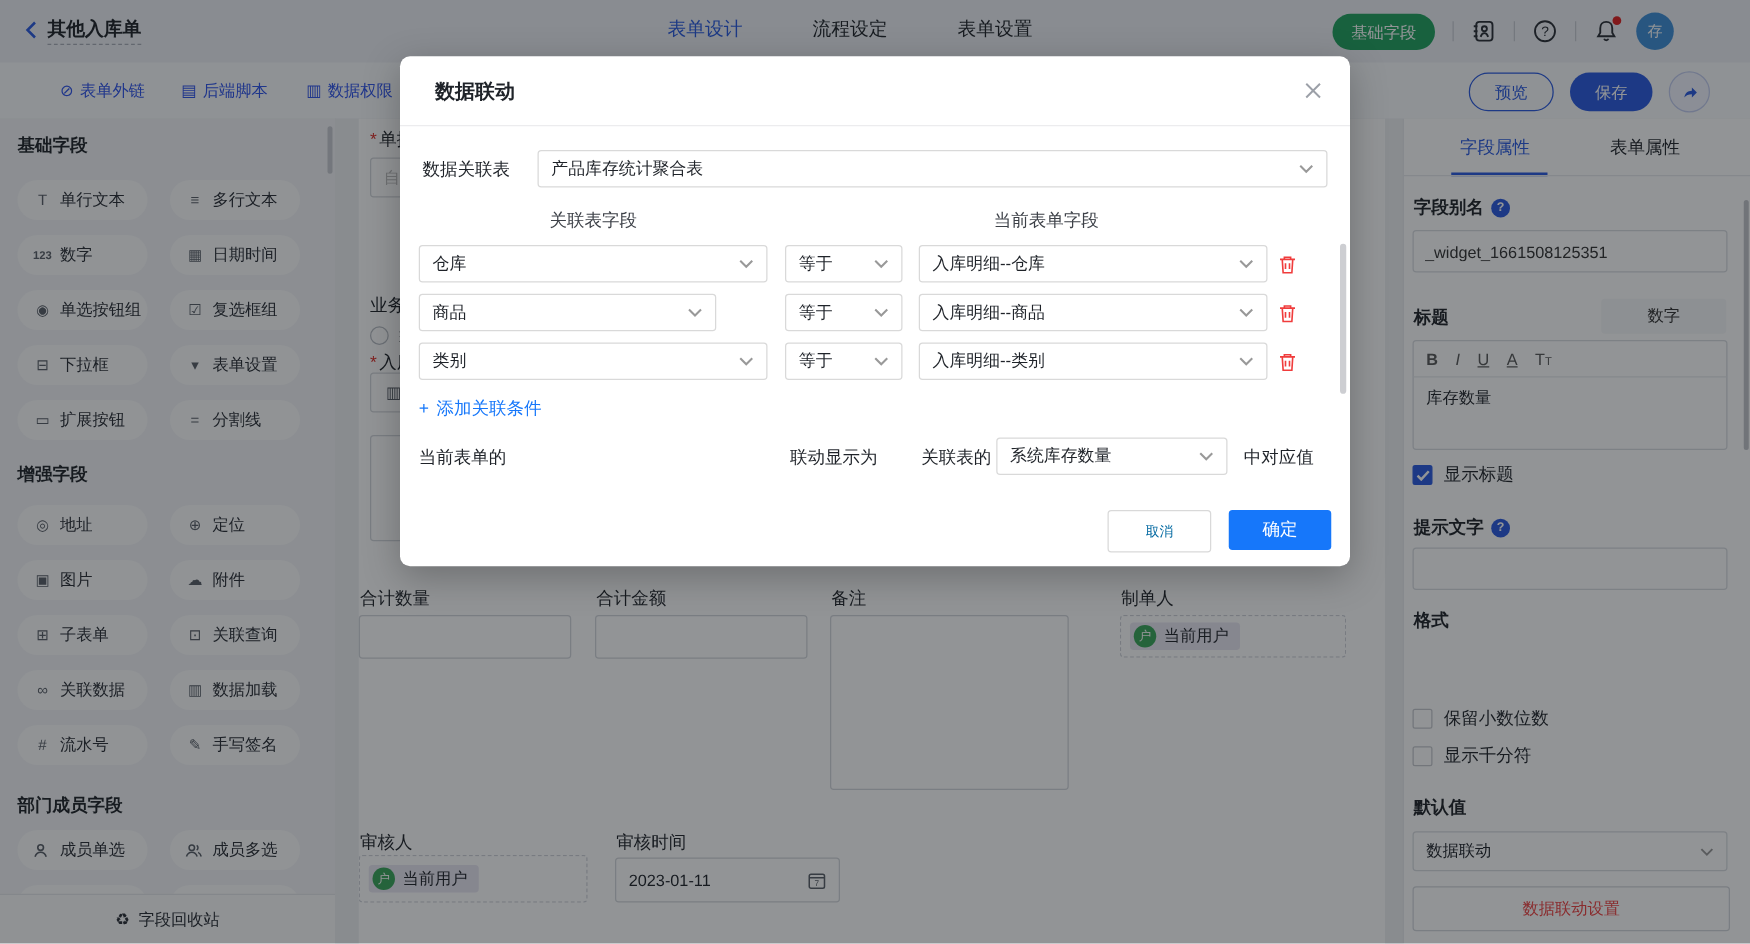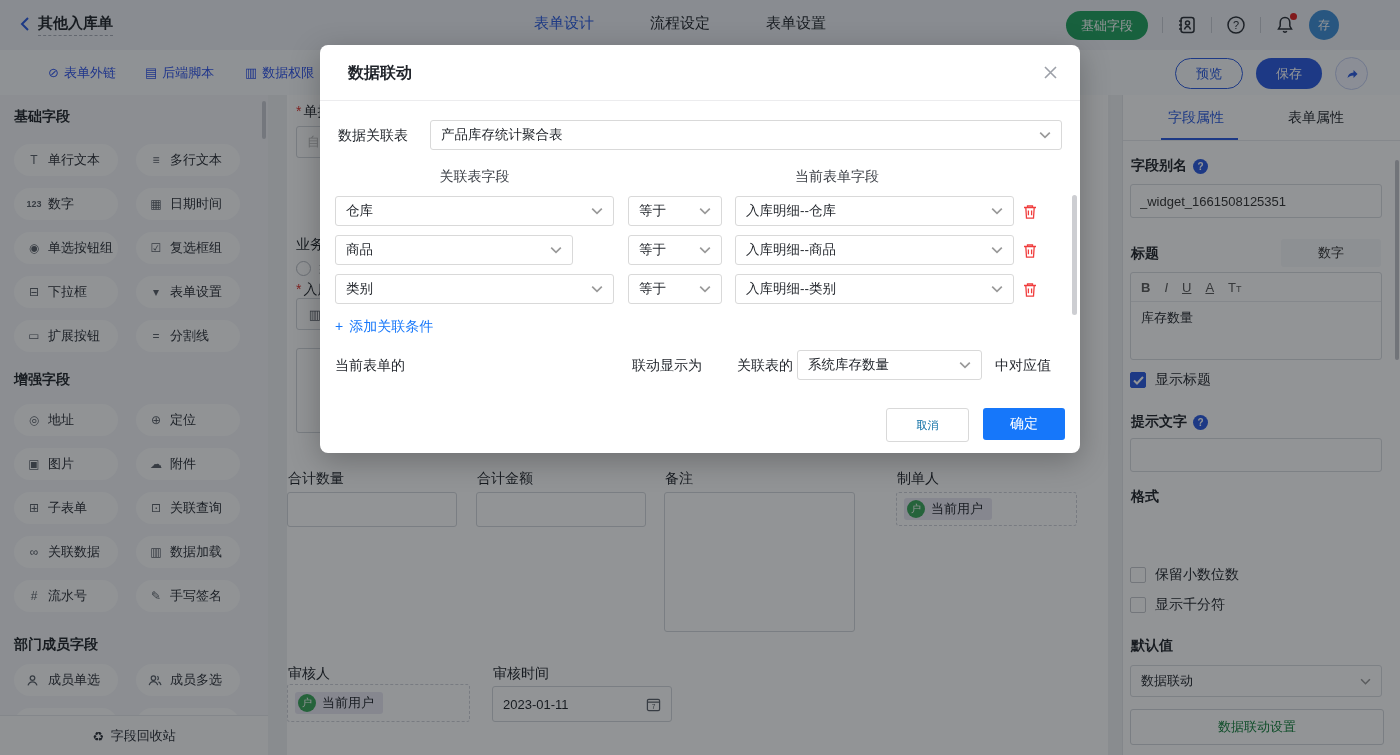--- a/index.html
+++ b/index.html
@@ -57,21 +57,21 @@
           font-size:13px;color:#333;padding:0 9px;outline:none;font-family:inherit}
   .pselect{position:absolute;border:1px solid #d9dce1;border-radius:3px;background:#fff;box-sizing:border-box;
            font-size:13px;color:#1f2329;display:flex;align-items:center;justify-content:space-between;padding:0 10px;cursor:pointer}
   .chip{position:absolute;background:#f6f7f9;border-radius:3px;font-size:13px;color:#333;display:flex;align-items:center;justify-content:center}
   .cb{width:16px;height:16px;border:1px solid #c6c9ce;border-radius:2px;background:#fff;box-sizing:border-box;flex:none}
   .cb.on{background:#2a5ae0;border-color:#2a5ae0;display:flex;align-items:center;justify-content:center}
   .cbrow{position:absolute;display:flex;align-items:center;gap:9px;font-size:14px;color:#1f2329}
   .rich{position:absolute;border:1px solid #d9dce1;border-radius:3px;background:#fff;box-sizing:border-box}
   .rich .bar{height:28px;border-bottom:1px solid #e7e9ed;display:flex;align-items:center;gap:14px;padding:0 10px;color:#595959;font-size:13px}
   .rich .txt{padding:7px 10px;font-size:13px;color:#1f2329}
-  .pbtn{position:absolute;border:1px solid #d4d7dc;border-radius:3px;background:#fff;font-size:13px;color:#15803d;
+  .pbtn{position:absolute;border:1px solid #d4d7dc;border-radius:3px;background:#fff;font-size:13px;color:#ef4444;
         display:flex;align-items:center;justify-content:center;cursor:pointer}
   
   .dim{position:absolute;inset:0;background:rgba(13,17,23,.45);z-index:50}
   .modal{position:absolute;left:320px;top:45px;width:760px;height:408px;background:#fff;border-radius:8px;z-index:60;
          box-shadow:0 8px 30px rgba(0,0,0,.25)}
   .m-title{position:absolute;left:28px;top:18px;font-size:16px;font-weight:bold;color:#1f2329}
   .m-close{position:absolute;right:22px;top:20px;color:#9ca0a8;cursor:pointer}
   .m-div{position:absolute;left:0;top:55px;width:760px;height:1px;background:#ececee}
   .m-label{position:absolute;font-size:14px;color:#1f2329;line-height:30px}
   .m-select{position:absolute;height:30px;border:1px solid #d9d9d9;border-radius:3px;background:#fff;box-sizing:border-box;

